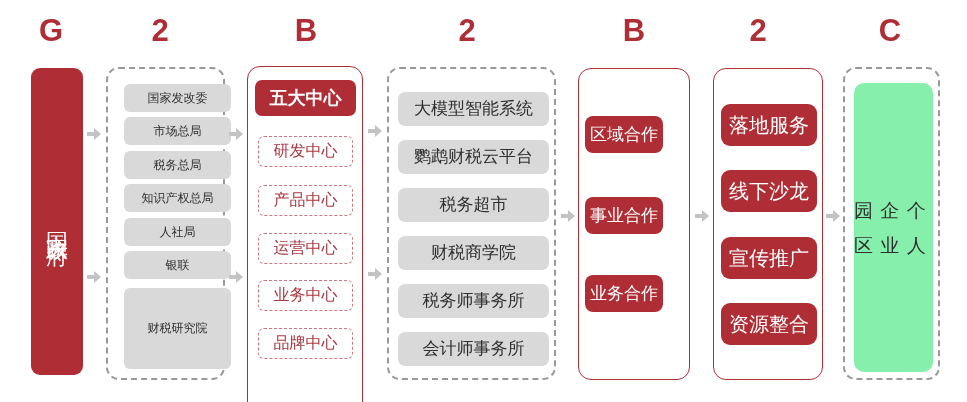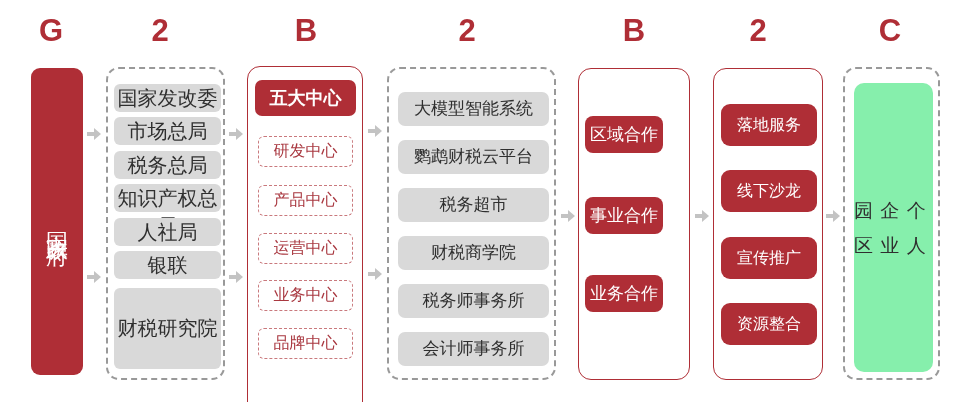--- a/index.html
+++ b/index.html
@@ -58,34 +58,34 @@
   .red-box {
     background: #AF2E36;
     color: #ffffff;
   }
   .dashed-red-box {
     border: 1.5px dashed #C9797D;
     color: #A93840;
     background: #ffffff;
   }
   
-  .agency { left: 6px; width: 107px; height: 28px; font-size: 20px; line-height: 28px; }
+  .agency { left: 16px; width: 107px; height: 28px; font-size: 12px; line-height: 28px; }
   .agency.tall { height: 81px; line-height: 81px; }
   
   .center-header {
     left: 7px; top: 13px; width: 101px; height: 36px;
     font-size: 18px; font-weight: bold; line-height: 36px; border-radius: 7px;
   }
   .center-item { left: 10px; width: 95px; height: 31px; font-size: 16px; line-height: 28px; font-family: Liberation Serif, serif; }
   
   .platform { left: 9px; width: 151px; height: 34px; font-size: 17px; line-height: 34px; border-radius: 7px; }
   
   .coop { left: 6px; width: 78px; height: 37px; font-size: 17px; line-height: 37px; border-radius: 8px; }
   
-  .service { left: 7px; width: 96px; height: 42px; font-size: 16px; line-height: 42px; border-radius: 9px; }
+  .service { left: 7px; width: 96px; height: 42px; font-size: 20px; line-height: 42px; border-radius: 9px; }
   
   .customer-box {
     position: absolute;
     left: 9px; top: 14px;
     width: 79px; height: 289px;
     background: #86efac;
     border-radius: 10px;
     display: flex;
     flex-direction: row;
     align-items: center;

